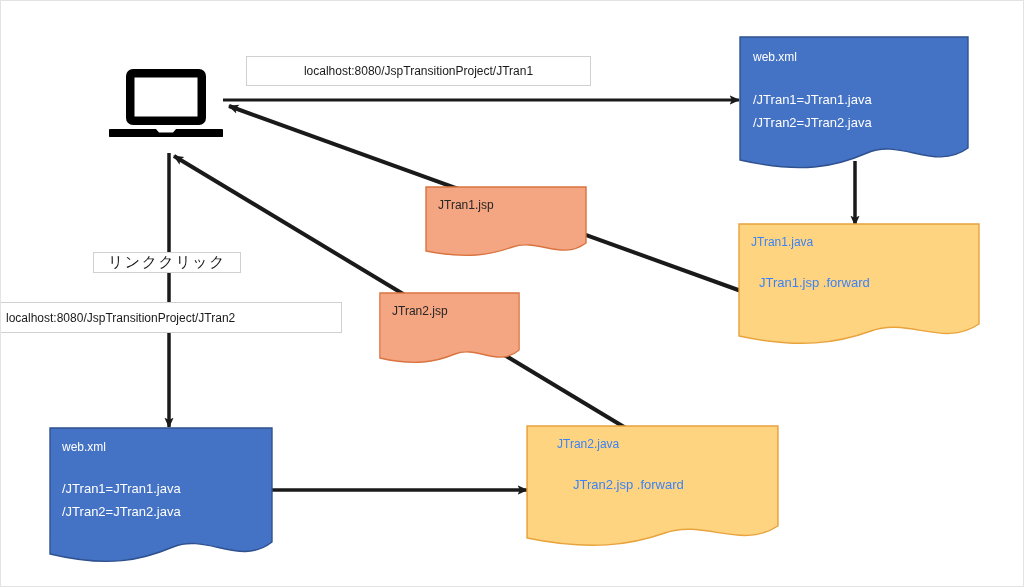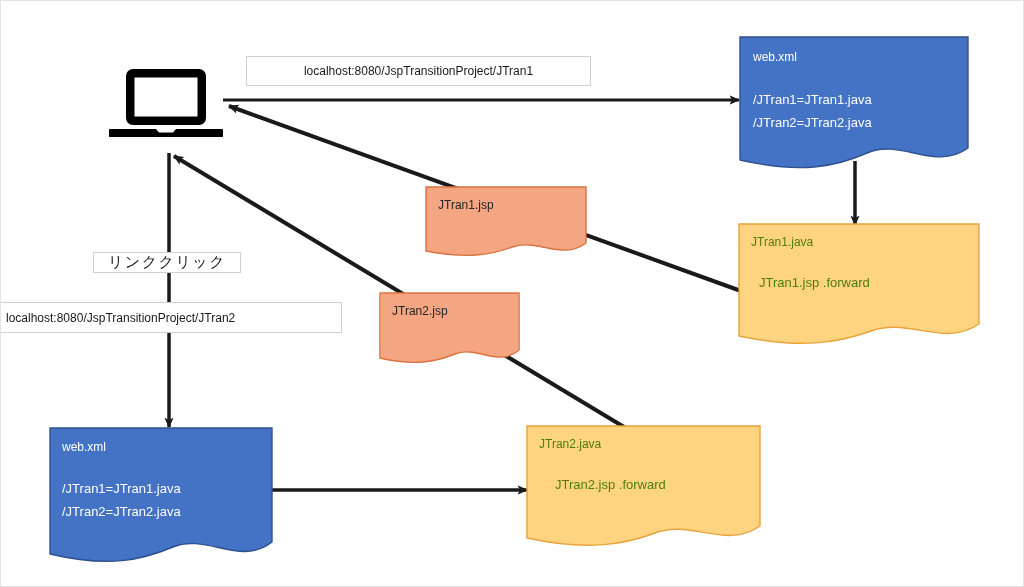--- a/index.html
+++ b/index.html
@@ -17,21 +17,21 @@
   #edges{position:absolute;left:0;top:0;width:1024px;height:587px;pointer-events:none;}
 
   
   .doc{position:absolute;}
   .doc svg{position:absolute;left:0;top:0;width:100%;height:100%;}
   .doc .txt{position:relative;z-index:2;}
   .doc .title{position:absolute;font-size:12px;line-height:1.25;white-space:nowrap;}
   .doc .line{position:absolute;font-size:13px;line-height:1.30;white-space:nowrap;}
 
   .doc.blue .title,.doc.blue .line{color:#ffffff;}
-  .doc.yellow .title,.doc.yellow .line{color:#4d7c0f;}
+  .doc.yellow .title,.doc.yellow .line{color:#3b82f6;}
   .doc.salmon .title,.doc.salmon .line{color:#262626;}
 
   
   .labelbox{
     position:absolute;
     background:#ffffff;
     border:1px solid #d0d0d0;
     box-sizing:border-box;
     display:flex;align-items:center;
     color:#1a1a1a;
@@ -134,21 +134,21 @@
     <svg viewBox="0 0 224 139" preserveAspectRatio="none">
       <path d="M1,1 H223 V115 C191,140 158,106 124,120 C93,133 60,141 1,127 Z" fill="#4472C4" stroke="#2F528F" stroke-width="1.4"></path>
     </svg>
     <div class="txt">
       <div class="title" style="left:13px;top:13px;">web.xml</div>
       <div class="line" style="left:13px;top:54px;">/JTran1=JTran1.java</div>
       <div class="line" style="left:13px;top:77px;">/JTran2=JTran2.java</div>
     </div>
   </div>
 
-  <div class="doc yellow" style="left:525px;top:424px;width:235px;height:122px;z-index:4;">
+  <div class="doc yellow" style="left:525px;top:424px;width:235px;height:122px;z-index:4;padding-left:18px;">
     <svg viewBox="0 0 235 122" preserveAspectRatio="none">
       <path d="M1,1 H234 V101 C200,125 165,94 129,108 C97,120 60,126 1,113 Z" fill="#FFD480" stroke="#E8A33D" stroke-width="1.4"></path>
     </svg>
     <div class="txt">
       <div class="title" style="left:13px;top:12px;">JTran2.java</div>
       <div class="line" style="left:29px;top:52px;">JTran2.jsp .forward</div>
     </div>
   </div>
 
 </div>

